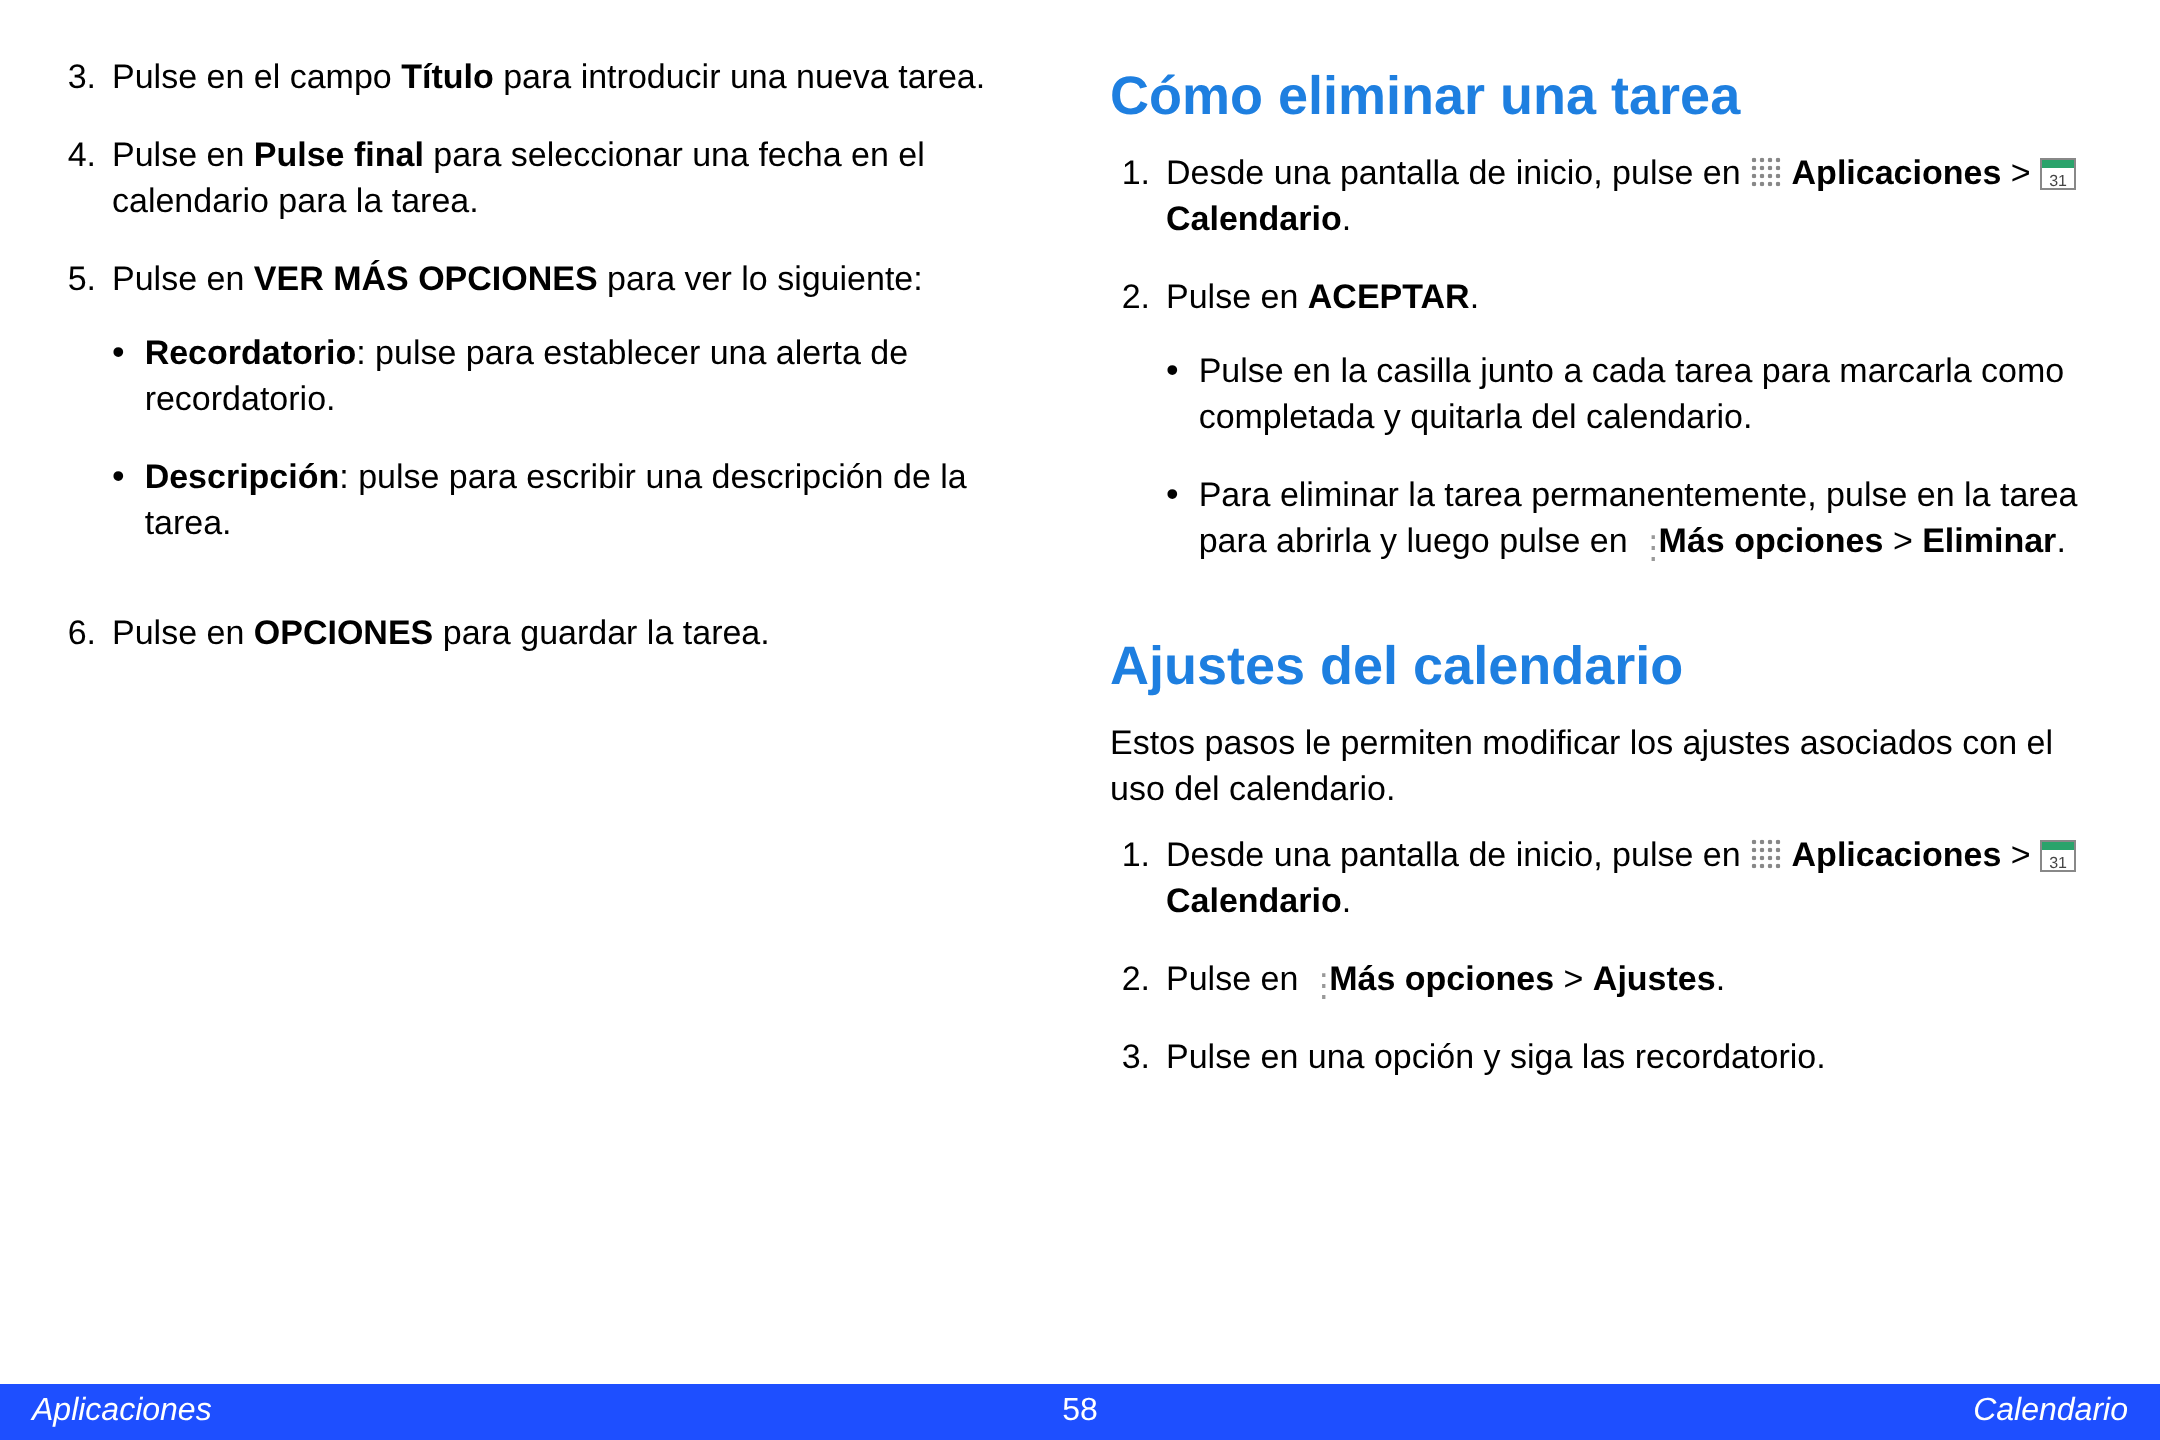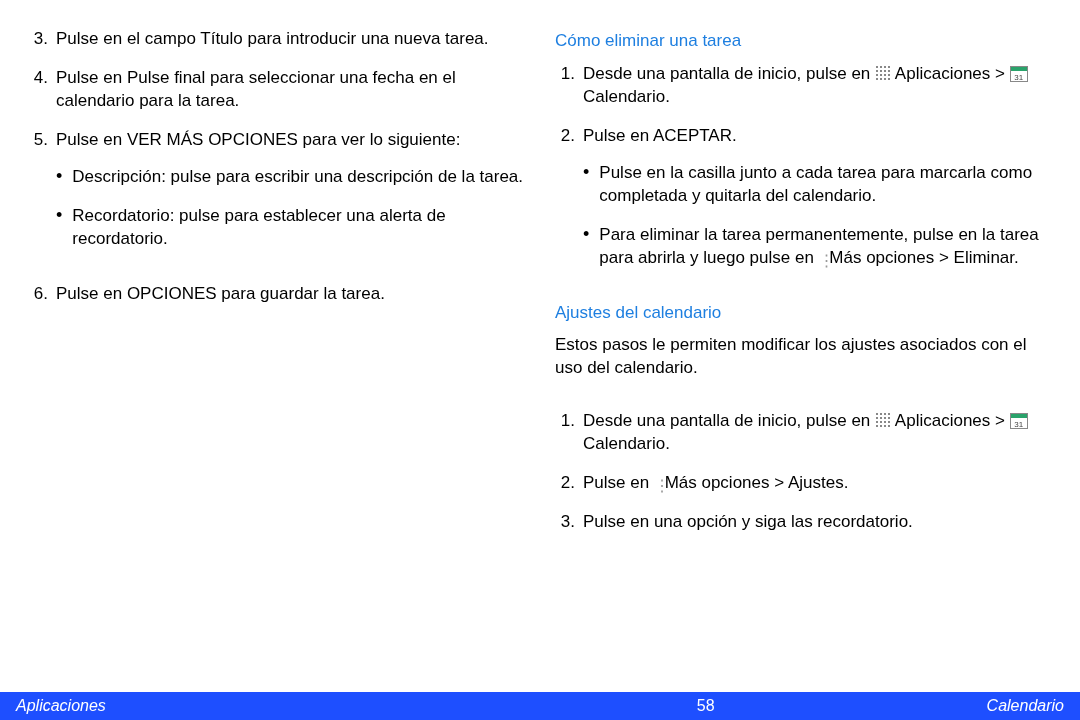--- a/index.html
+++ b/index.html
@@ -1,33 +1,33 @@
 <!DOCTYPE html>
 <html><head>
   <meta charset="utf-8">
   <style>
     * { margin: 0; padding: 0; box-sizing: border-box; }
     body { width: 1080px; height: 720px; font-family: Arial, Helvetica, sans-serif; font-size: 17px; color: #000; position: relative; overflow: hidden; }
     .page { display: flex; height: 692px; padding: 28px 28px 0 28px; gap: 30px; }
     .column { flex: 1; line-height: 1.35; }
     .footer { position: absolute; bottom: 0; left: 0; right: 0; height: 28px; background: #1e4fff; color: #fff; font-style: italic; font-size: 16px; display: flex; align-items: center; padding: 0 16px; }
     .footer-left { flex: 1; text-align: left; }
-    .footer-center { flex: 1; text-align: right; font-style: normal; }
+    .footer-center { flex: 1; text-align: center; font-style: normal; }
     .footer-right { flex: 1; text-align: right; }
     ol { list-style: none; padding-left: 0; }
     ol > li { display: flex; margin-bottom: 16px; gap: 8px; }
     ol > li > .num { min-width: 20px; text-align: right; }
     ol > li > .body { flex: 1; }
     .sub-block { margin-top: 12px; }
     ul.bullets { list-style: none; padding-left: 0; margin-top: 14px; }
     ul.bullets > li { display: flex; gap: 10px; margin-bottom: 16px; }
     ul.bullets > li::before { content: "•"; font-size: 18px; line-height: 1.2; }
-    h2 { color: #1e7fe0; font-weight: 400; font-size: 17px; margin-top: 2px; margin-bottom: 10px; }
-    .intro { margin-bottom: 30px; }
-    .bold { font-weight: 400; }
+    h2 { color: #1e7fe0; font-weight: 700; font-size: 27px; margin-top: 2px; margin-bottom: 10px; }
+    .intro { margin-bottom: 10px; }
+    .bold { font-weight: 700; }
     .apps-icon { display: inline-block; width: 16px; height: 16px; vertical-align: -2px; background-image: radial-gradient(circle, #888 1px, transparent 1.3px); background-size: 4px 4px; }
     .cal-icon { display: inline-block; width: 18px; height: 16px; border: 1px solid #888; vertical-align: -3px; position: relative; background: #fff; font-size: 8px; line-height: 14px; text-align: center; color: #444; overflow: hidden; }
     .cal-icon::before { content: ""; position: absolute; top: 0; left: 0; right: 0; height: 4px; background: #2aa36b; }
     .cal-icon::after { content: "31"; position: absolute; top: 4px; left: 0; right: 0; font-size: 8px; }
     .more-icon { display: inline-block; width: 6px; height: 16px; vertical-align: -3px; position: relative; }
     .more-icon::before { content: "⋮"; font-size: 16px; color: #999; line-height: 14px; }
   </style>
 </head>
 <body>
 
@@ -45,24 +45,24 @@
           <div class="body">
             <div>Pulse en <span class="bold">Pulse final</span> para seleccionar una fecha en el calendario para la tarea.</div>
           </div>
         </li>
         <li>
           <span class="num">5.</span>
           <div class="body">
             <div>Pulse en <span class="bold">VER MÁS OPCIONES</span> para ver lo siguiente:</div>
             <ul class="bullets">
               <li>
-                <div><span class="bold">Descripción</span>: pulse para escribir una descripción de la tarea.</div>
+                <div><span class="bold">Recordatorio</span>: pulse para establecer una alerta de recordatorio.</div>
               </li>
               <li>
-                <div><span class="bold">Recordatorio</span>: pulse para establecer una alerta de recordatorio.</div>
+                <div><span class="bold">Descripción</span>: pulse para escribir una descripción de la tarea.</div>
               </li>
             </ul>
           </div>
         </li>
         <li>
           <span class="num">6.</span>
           <div class="body">
             <div>Pulse en <span class="bold">OPCIONES</span> para guardar la tarea.</div>
           </div>
         </li>

